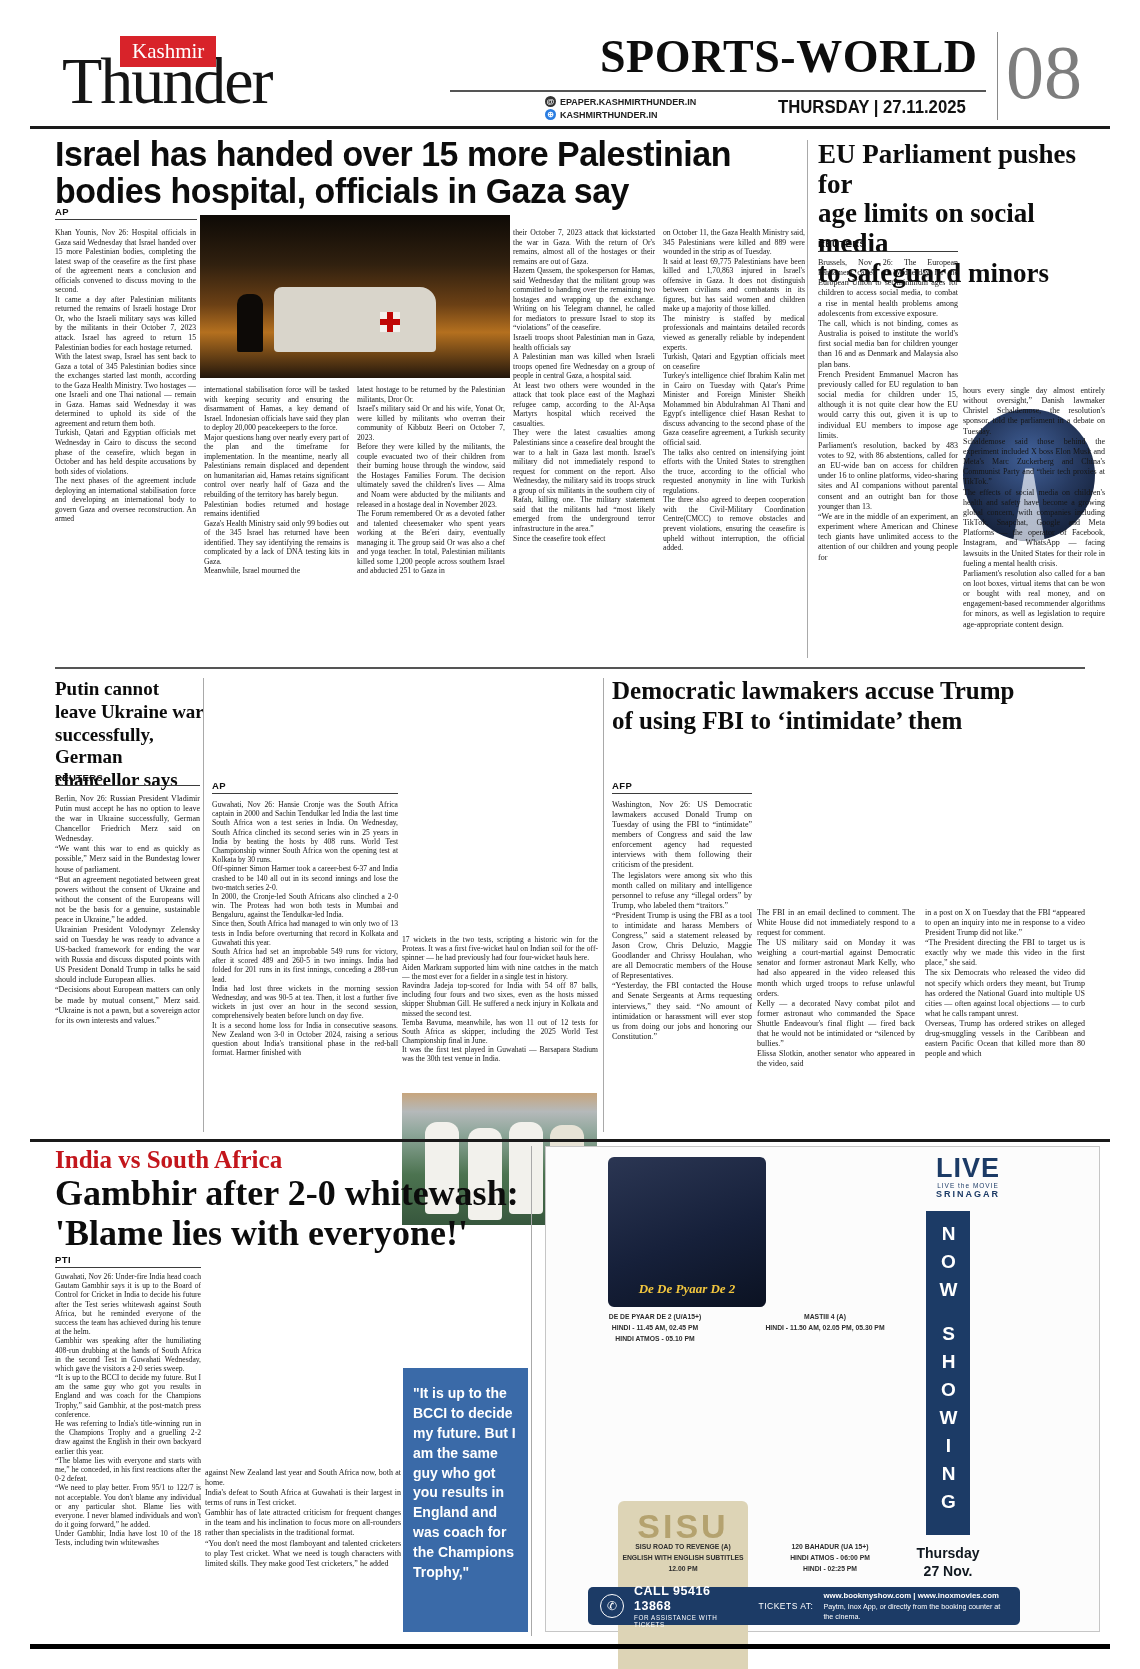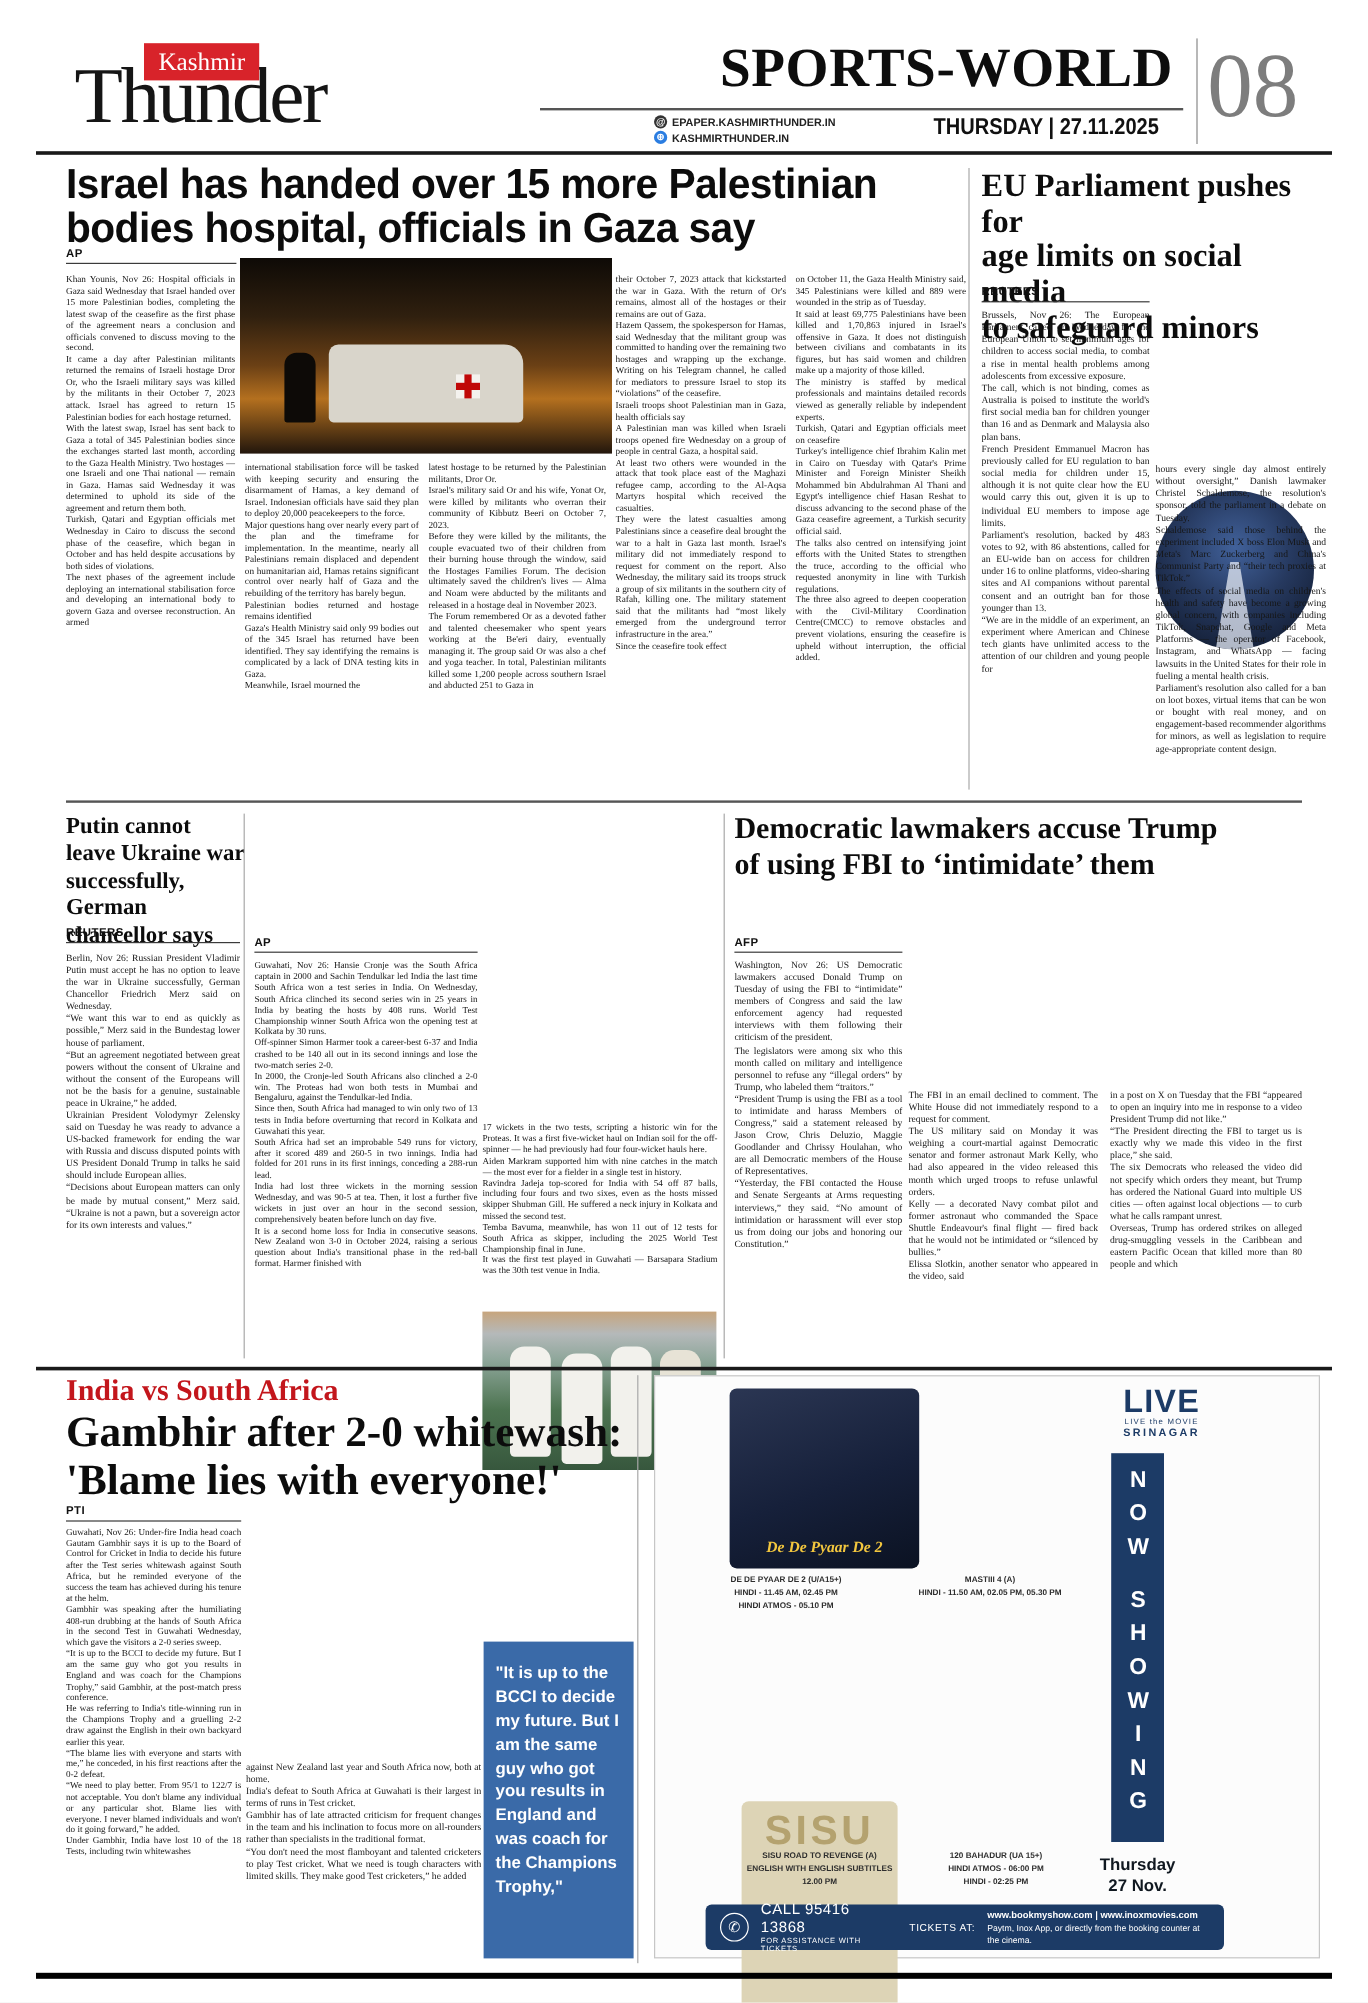--- a/index.html
+++ b/index.html
@@ -78,21 +78,21 @@
           justify-content:flex-start;gap:16px;padding-top:12px;box-sizing:border-box;}
   .banner .vword{writing-mode:vertical-lr;text-orientation:upright;color:#fff;
       font-family:"Liberation Sans",sans-serif;font-weight:bold;font-size:19px;letter-spacing:7px;}
   .show-date{font-family:"Liberation Sans",sans-serif;font-weight:bold;font-size:14px;
              color:#101820;text-align:center;line-height:1.25;white-space:pre-line;}
   .phone-bar{background:#1c3b66;border-radius:5px;display:flex;align-items:center;
              padding:0 12px;box-sizing:border-box;gap:10px;color:#fff;
              font-family:"Liberation Sans",sans-serif;}
   .phone-ic{width:22px;height:22px;border:1.5px solid #fff;border-radius:50%;display:flex;
             align-items:center;justify-content:center;font-size:12px;flex:0 0 auto;}
-  .call-num{font-weight:normal;font-size:12.5px;letter-spacing:.5px;line-height:1.2;}
+  .call-num{font-weight:bold;font-size:12.5px;letter-spacing:.5px;line-height:1.2;}
   .call-sub{font-size:6.3px;letter-spacing:.6px;}
   .tickets-label{font-size:8.5px;letter-spacing:.5px;margin-left:14px;flex:0 0 auto;}
   .tickets-sites{font-weight:bold;font-size:7.8px;line-height:1.5;}
   .tickets-detail{font-size:7.2px;line-height:1.4;}
 </style>
 </head>
 <body>
 
 <div class="page">
 

